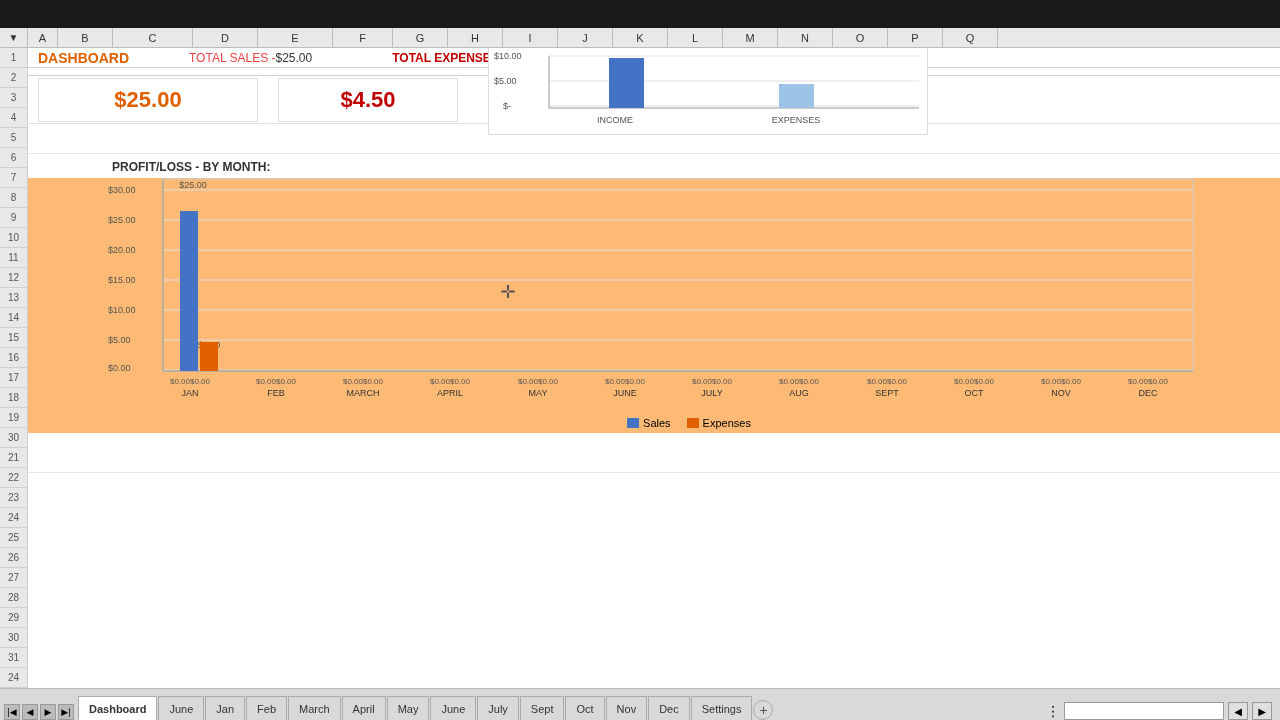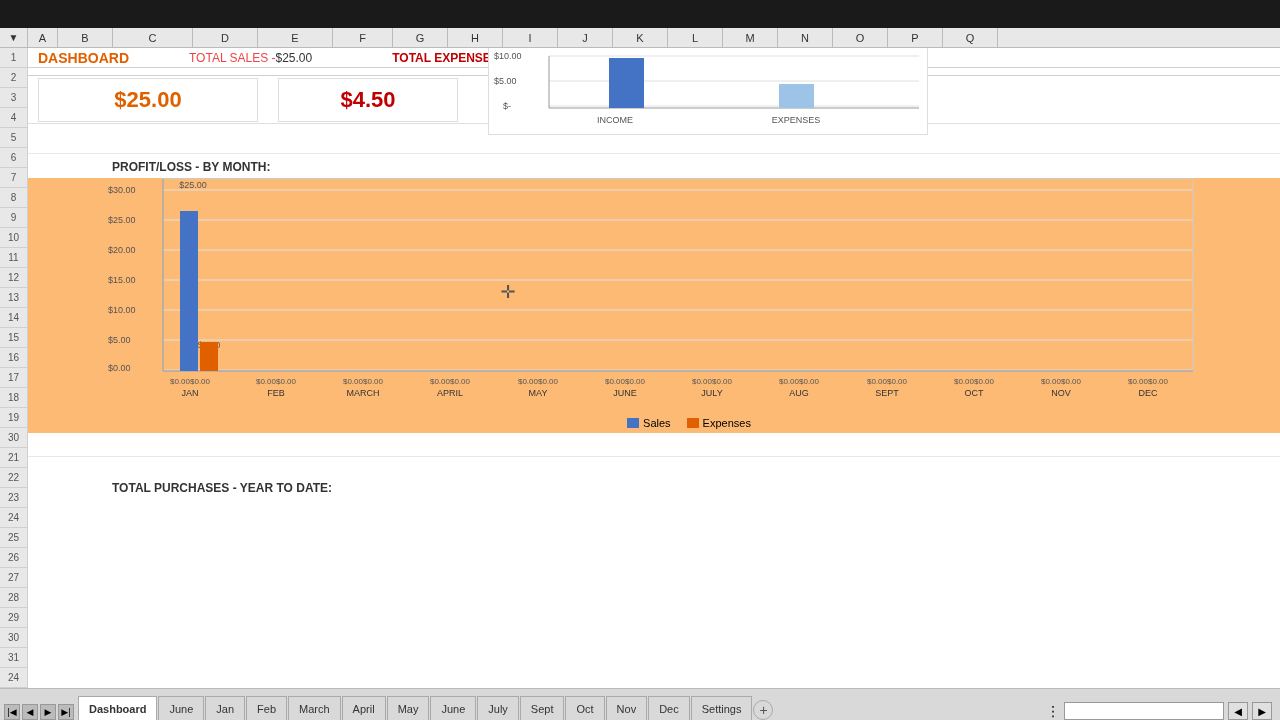--- a/index.html
+++ b/index.html
@@ -454,36 +454,35 @@
           <text x="866" y="218" font-size="9" fill="#333" text-anchor="middle">OCT</text>
           <text x="953" y="206" font-size="8" fill="#555" text-anchor="middle">$0.00$0.00</text>
           <text x="953" y="218" font-size="9" fill="#333" text-anchor="middle">NOV</text>
           <text x="1040" y="206" font-size="8" fill="#555" text-anchor="middle">$0.00$0.00</text>
           <text x="1040" y="218" font-size="9" fill="#333" text-anchor="middle">DEC</text>
 
           <text x="400" y="120" font-size="18" fill="#555" text-anchor="middle">✛</text>
         </svg>
 
         
-        <div class="chart-legend" style="justify-content:center; display:flex; margin-top:-8px; margin-bottom:4px;">
+        <div class="chart-legend" style="justify-content:center; display:flex; margin-top:-8px; margin-bottom:20px;">
           <div class="legend-item">
             <span class="legend-color" style="background:#4472C4;"></span>
             <span>Sales</span>
           </div>
           <div class="legend-item">
             <span class="legend-color" style="background:#E06000;"></span>
             <span>Expenses</span>
           </div>
         </div>
       </div>
 
       <div style="height:20px; background:#fff; border-bottom:1px solid #e8e8e8;"></div>
       <div style="height:20px; background:#fff;"></div>
 
-      <div class="section-title" style="padding-left:84px; font-size:12px; font-weight:bold; background:#fff; padding-top:4px;">TOTAL PURCHASES - YEAR TO DATE:</div>
 
     </div>
   </div>
 </div>
 
 <div class="tabs-bar">
   <div class="tab-nav">
     <div class="tab-nav-btn">|◀</div>
     <div class="tab-nav-btn">◀</div>
     <div class="tab-nav-btn">▶</div>

